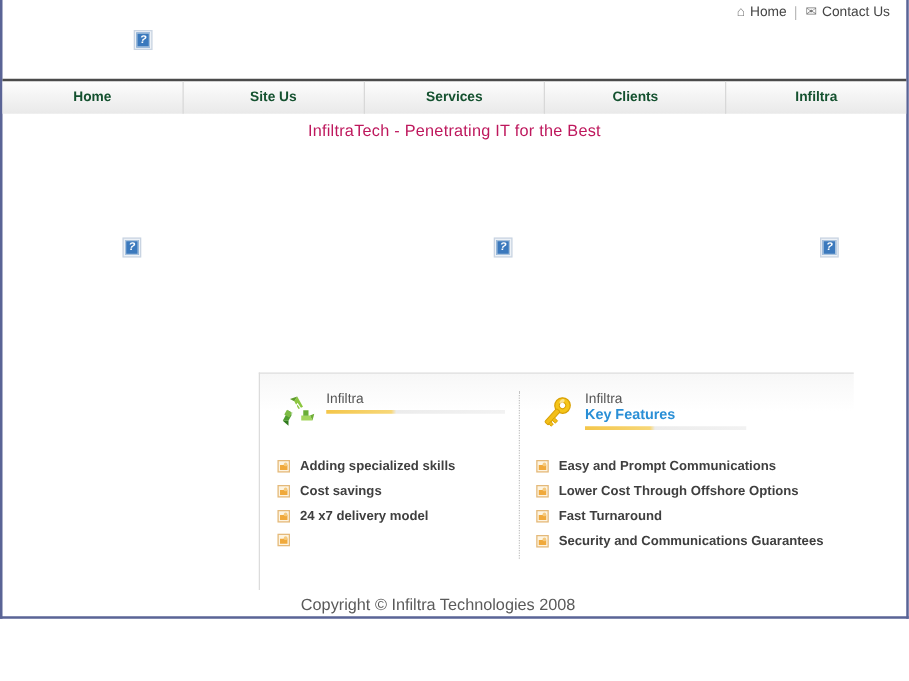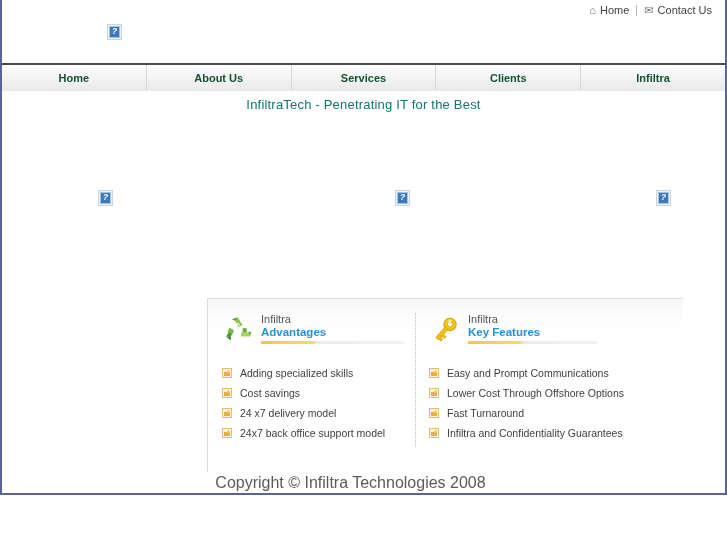--- a/index.html
+++ b/index.html
@@ -137,21 +137,21 @@
   .navitem:last-child { border-right: none; }
 
   
   #tagline {
     position: absolute;
     left: 0;
     top: 97px;
     width: 723px;
     text-align: center;
     font-size: 13px;
-    color: #0f766e;
+    color: #be185d;
     letter-spacing: 0.2px;
   }
 
   
   #img-row-a { left: 96px; top: 190px; }
   #img-row-b { left: 393px; top: 190px; }
   #img-row-c { left: 654px; top: 190px; }
 
   
   #features-panel {
@@ -214,20 +214,21 @@
     padding: 0;
   }
   .feat-list li {
     display: flex;
     align-items: center;
     margin-bottom: 8px;
     font-size: 10.5px;
     color: #3f3f3f;
     line-height: 12px;
     white-space: nowrap;
+    font-weight: bold;
   }
   .bullet-ico {
     flex: 0 0 10px;
     width: 10px;
     height: 10px;
     margin-right: 8px;
     box-sizing: border-box;
     border: 1px solid #e4b97a;
     background: #fdf4e2;
     position: relative;
@@ -255,21 +256,21 @@
   
   #footer {
     position: absolute;
     left: 0;
     bottom: 0;
     width: 723px;
     height: 20px;
     display: flex;
     align-items: center;
     justify-content: center;
-    font-size: 16px;
+    font-size: 13px;
     color: #5a5a5a;
   }
   #footer .fsep { display: inline-block; width: 26px; }
 </style>
 </head>
 <body>
 
 <div id="page-frame">
 
   <div id="topbar">
@@ -284,21 +285,21 @@
   </div>
 
   <div id="logo-area">
     <span class="broken-img" id="logo-img">
         <i></i>
       </span>
   </div>
 
   <div id="mainnav">
     <a class="navitem" href="#">Home</a>
-    <a class="navitem" href="#">About Us</a>
+    <a class="navitem" href="#">Site Us</a>
     <a class="navitem" href="#">Services</a>
     <a class="navitem" href="#">Clients</a>
     <a class="navitem" href="#">Infiltra</a>
   </div>
 
   <div id="tagline">InfiltraTech - Penetrating IT for the Best</div>
 
   <span class="broken-img" id="img-row-a">
       <i></i>
     </span>
@@ -325,40 +326,38 @@
                 <path d="M28.0 22.4 L26.0 18.4 L29.4 17.0 Z" fill="#6fae36"></path>
                 <path d="M10.5 17.0 L16.0 9.0 L21.5 17.0 Z" fill="none" stroke="#ffffff" stroke-width="1"></path>
                 <path d="M7.6 13.8 L11.6 16.2 L9.4 20.0 L5.4 17.6 Z" fill="#7dbb45"></path>
                 <path d="M20.6 14.2 L24.8 14.2 L24.8 18.6 L20.6 18.6 Z" fill="#6aae37"></path>
                 <circle cx="16" cy="16" r="2.4" fill="#ffffff" opacity="0.28"></circle>
               </g>
             </svg>
           </span>
           <span class="feat-head-text">
             <span class="feat-brand" style="display:block">Infiltra</span>
-            <span class="feat-title" style="display:block">Advantages</span>
             <span class="feat-rule" style="display:block"></span>
           </span>
         </div>
         <ul class="feat-list">
           <li>
               <span class="bullet-ico"></span>
               <span>Adding specialized skills</span>
             </li>
           <li>
               <span class="bullet-ico"></span>
               <span>Cost savings</span>
             </li>
           <li>
               <span class="bullet-ico"></span>
               <span>24 x7 delivery model</span>
             </li>
           <li>
               <span class="bullet-ico"></span>
-              <span>24x7 back office support model</span>
             </li>
         </ul>
       </div>
 
       <div class="feat-col right">
         <div class="feat-head">
           <span class="hico">
             <svg width="32" height="32" viewBox="0 0 32 32" aria-hidden="true">
               <g transform="rotate(42 16 16)">
                 <circle cx="16" cy="8.5" r="6.2" fill="#f5c518"></circle>
@@ -387,21 +386,21 @@
           <li>
               <span class="bullet-ico"></span>
               <span>Lower Cost Through Offshore Options</span>
             </li>
           <li>
               <span class="bullet-ico"></span>
               <span>Fast Turnaround</span>
             </li>
           <li>
               <span class="bullet-ico"></span>
-              <span>Infiltra and Confidentiality Guarantees</span>
+              <span>Security and Communications Guarantees</span>
             </li>
         </ul>
       </div>
 
     </div>
   </div>
 
   <div id="footer">
     <span>Copyright © Infiltra Technologies 2008</span>
     <span class="fsep"></span>

